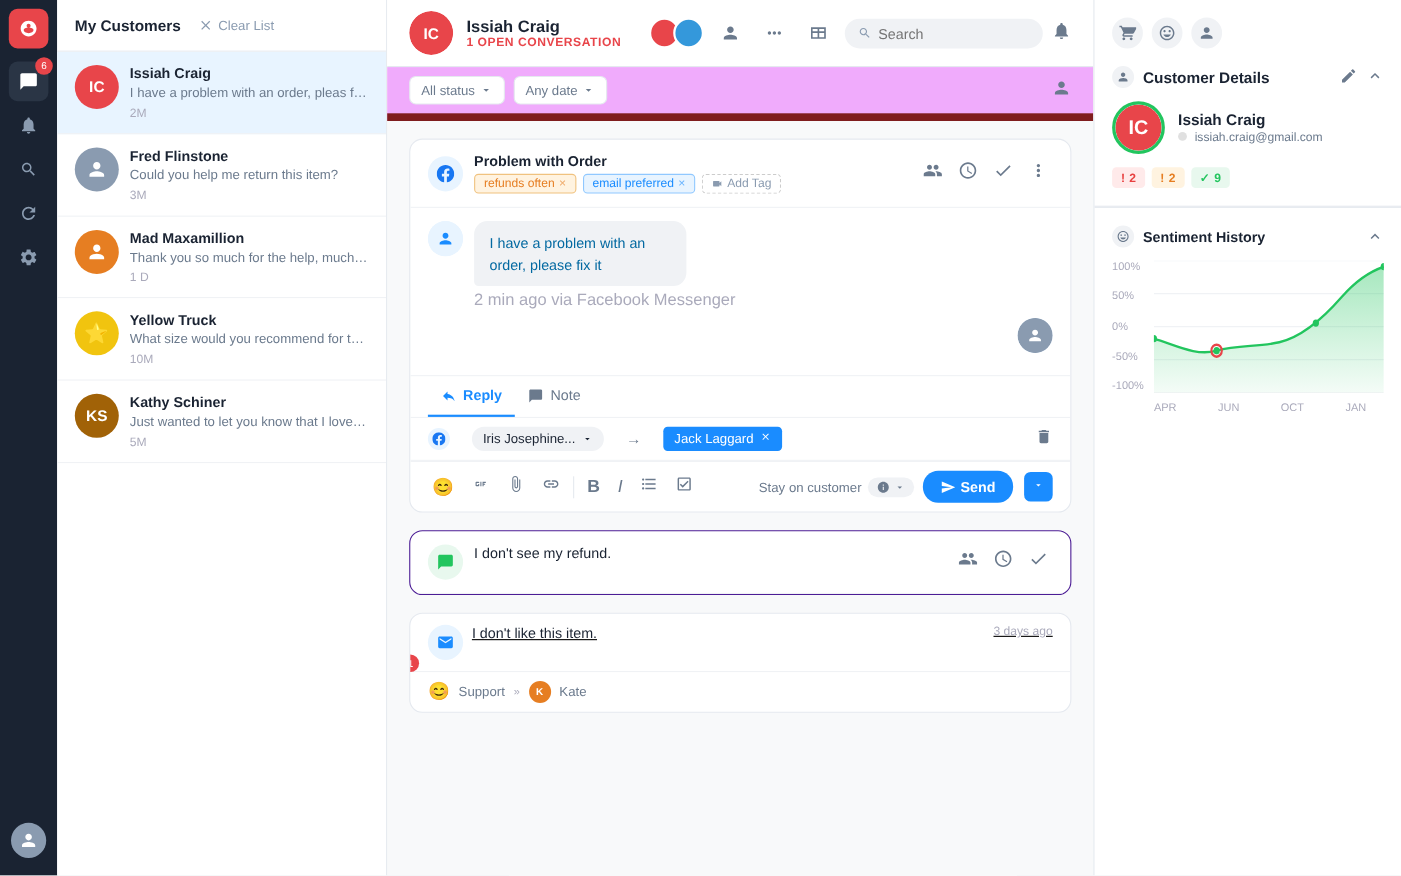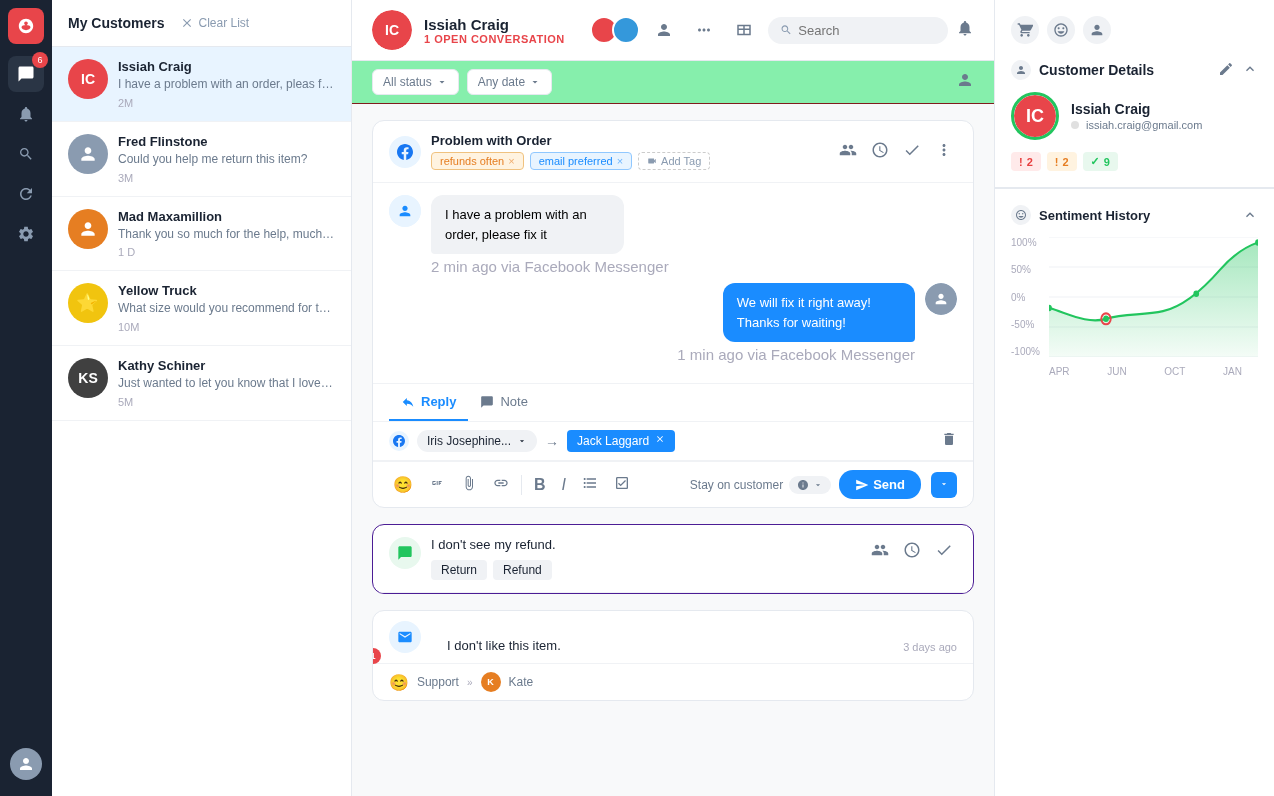--- a/index.html
+++ b/index.html
@@ -128,23 +128,23 @@
       width: 180px;
     }
     .search-input {
       background: none; border: none; outline: none;
       font-size: 13px; color: #1a2332; width: 100%;
     }
     .bell-icon { color: #6b7a8d; font-size: 18px; cursor: pointer; }
 
     
     .conv-filters {
-      background: #86efac;
+      background: #f0abfc;
       padding: 8px 20px;
-      border-bottom: 1px solid #7f1d1d;
+      border-bottom: 7px solid #7f1d1d;
       display: flex;
       align-items: center;
       gap: 8px;
     }
     .filter-btn {
       display: flex; align-items: center; gap: 4px;
       padding: 5px 10px; border-radius: 6px;
       border: 1px solid #e5e9ef; background: white;
       font-size: 12px; color: #6b7a8d; cursor: pointer;
     }
@@ -195,21 +195,21 @@
     .msg-incoming { display: flex; gap: 10px; align-items: flex-start; margin-bottom: 8px; }
     .msg-avatar {
       width: 32px; height: 32px; border-radius: 50%;
       background: #e8f4ff; flex-shrink: 0;
       display: flex; align-items: center; justify-content: center;
       font-size: 12px; overflow: hidden;
     }
     .msg-bubble {
       background: #f0f2f5; border-radius: 12px 12px 12px 4px;
       padding: 10px 14px; max-width: 70%;
-      font-size: 13px; color: #000000; line-height: 1.5;
+      font-size: 13px; color: #0369a1; line-height: 1.5;
     }
     .msg-bubble.outgoing {
       background: #1a8cff; color: white;
       border-radius: 12px 12px 4px 12px;
       margin-left: auto;
     }
     .msg-outgoing { display: flex; justify-content: flex-end; gap: 10px; align-items: flex-start; margin-bottom: 8px; }
     .msg-meta { font-size: 15px; color: #aab; margin-top: 4px; }
     .msg-meta.right { text-align: right; }
 
@@ -224,21 +224,21 @@
       padding: 0 16px;
     }
     .reply-tab {
       display: flex; align-items: center; gap: 6px;
       padding: 10px 12px;
       font-size: 13px; color: #6b7a8d; cursor: pointer;
       border-bottom: 2px solid transparent;
     }
     .reply-tab.active { color: #1a8cff; border-bottom-color: #1a8cff; font-weight: 600; }
     .reply-route {
-      display: flex; align-items: center; gap: 8px;
+      display: flex; align-items: center; gap: 20px;
       padding: 8px 16px; border-bottom: 1px solid #f0f2f5;
     }
     .route-from {
       display: flex; align-items: center; gap: 6px;
       background: #f0f2f5; border-radius: 20px;
       padding: 4px 10px; font-size: 12px; color: #1a2332; cursor: pointer;
     }
     .route-to {
       display: flex; align-items: flex-start; gap: 6px;
       background: #1a8cff; border-radius: 4px;
@@ -278,21 +278,21 @@
     }
 
     
     .conv-card2 { background: white; border-radius: 12px; border: 1px solid #4c1d95; overflow: hidden; }
     .refund-msg { padding: 12px 16px; font-size: 13px; color: #1a2332; font-weight: 500; }
     .refund-tags { padding: 0 16px 12px; display: flex; gap: 6px; }
     .refund-tag { background: #f0f2f5; border-radius: 4px; padding: 3px 10px; font-size: 12px; color: #1a2332; }
 
     
     .conv-card3 { background: white; border-radius: 12px; border: 1px solid #e5e9ef; overflow: hidden; }
-    .conv3-header { padding: 10px 16px; display: flex; align-items: flex-end; gap: 26px; }
+    .conv3-header { padding: 10px 16px; display: flex; align-items: flex-start; gap: 8px; text-decoration: underline; }
     .conv3-title { flex: 1; font-weight: 500; font-size: 13px; color: #1a2332; }
     .conv3-time { font-size: 11px; color: #aab; }
     .conv3-body { padding: 0 16px 12px; font-size: 12px; color: #8a9bb0; text-transform: uppercase; letter-spacing: 0.3px; }
     .conv3-footer { padding: 8px 16px; border-top: 1px solid #f0f2f5; display: flex; align-items: center; gap: 8px; }
     .emoji-badge { font-size: 16px; }
     .conv3-route { font-size: 12px; color: #6b7a8d; }
     .route-arrow-sm { font-size: 10px; color: #aab; }
     .conv3-assignee { font-size: 12px; color: #6b7a8d; }
 
     
@@ -470,21 +470,21 @@
         <span style="font-size:18px;">⭐</span>
       </div>
       <div class="customer-info">
         <div class="customer-name">Yellow Truck</div>
         <div class="customer-preview">What size would you recommend for the...</div>
         <div class="customer-time">10M</div>
       </div>
     </div>
 
     <div class="customer-item">
-      <div class="customer-avatar" style="background:#404040;">KS</div>
+      <div class="customer-avatar" style="background:#a16207;">KS</div>
       <div class="customer-info">
         <div class="customer-name">Kathy Schiner</div>
         <div class="customer-preview">Just wanted to let you know that I loved the latest...</div>
         <div class="customer-time">5M</div>
       </div>
     </div>
 
   </div>
 </div>
 
@@ -613,24 +613,20 @@
                   <path d="M12 12c2.21 0 4-1.79 4-4s-1.79-4-4-4-4 1.79-4 4 1.79 4 4 4zm0 2c-2.67 0-8 1.34-8 4v2h16v-2c0-2.66-5.33-4-8-4z"></path>
                 </svg>
             </div>
           </div>
           <div>
             <div class="msg-bubble">I have a problem with an order, please fix it</div>
             <div class="msg-meta">2 min ago via Facebook Messenger</div>
           </div>
         </div>
         <div class="msg-outgoing">
-          <div>
-            <div class="msg-bubble outgoing">We will fix it right away! Thanks for waiting!</div>
-            <div class="msg-meta right">1 min ago via Facebook Messenger</div>
-          </div>
           <div class="msg-avatar">
             <div style="width:32px;height:32px;border-radius:50%;background:#8a9bb0;display:flex;align-items:center;justify-content:center;">
               <svg width="16" height="16" viewBox="0 0 24 24" fill="white">
                   <path d="M12 12c2.21 0 4-1.79 4-4s-1.79-4-4-4-4 1.79-4 4 1.79 4 4 4zm0 2c-2.67 0-8 1.34-8 4v2h16v-2c0-2.66-5.33-4-8-4z"></path>
                 </svg>
             </div>
           </div>
         </div>
       </div>
 
@@ -732,24 +728,20 @@
 
     <div class="conv-card2">
       <div style="display:flex;align-items:flex-start;padding:12px 16px;gap:10px;border-bottom:1px solid #f0f2f5;">
         <div style="width:32px;height:32px;border-radius:50%;background:#e8f8ee;display:flex;align-items:center;justify-content:center;flex-shrink:0;">
           <svg width="16" height="16" viewBox="0 0 24 24" fill="#22c55e">
               <path d="M20 2H4c-1.1 0-2 .9-2 2v18l4-4h14c1.1 0 2-.9 2-2V4c0-1.1-.9-2-2-2z"></path>
             </svg>
         </div>
         <div style="flex:1;">
           <div class="refund-msg" style="padding:0;margin-bottom:8px;">I don't see my refund.</div>
-          <div class="refund-tags" style="padding:0;">
-            <span class="refund-tag">Return</span>
-            <span class="refund-tag">Refund</span>
-          </div>
         </div>
         <div class="conv-actions">
           <button class="conv-action-btn">
             <svg width="18" height="18" viewBox="0 0 24 24" fill="currentColor">
                 <path d="M16 11c1.66 0 2.99-1.34 2.99-3S17.66 5 16 5c-1.66 0-3 1.34-3 3s1.34 3 3 3zm-8 0c1.66 0 2.99-1.34 2.99-3S9.66 5 8 5C6.34 5 5 6.34 5 8s1.34 3 3 3zm0 2c-2.33 0-7 1.17-7 3.5V19h14v-2.5c0-2.33-4.67-3.5-7-3.5zm8 0c-.29 0-.62.02-.97.05 1.16.84 1.97 1.97 1.97 3.45V19h6v-2.5c0-2.33-4.67-3.5-7-3.5z"></path>
               </svg>
           </button>
           <button class="conv-action-btn">
             <svg width="18" height="18" viewBox="0 0 24 24" fill="currentColor">
                 <path d="M11.99 2C6.47 2 2 6.48 2 12s4.47 10 9.99 10C17.52 22 22 17.52 22 12S17.52 2 11.99 2zM12 20c-4.42 0-8-3.58-8-8s3.58-8 8-8 8 3.58 8 8-3.58 8-8 8zm.5-13H11v6l5.25 3.15.75-1.23-4.5-2.67V7z"></path>

